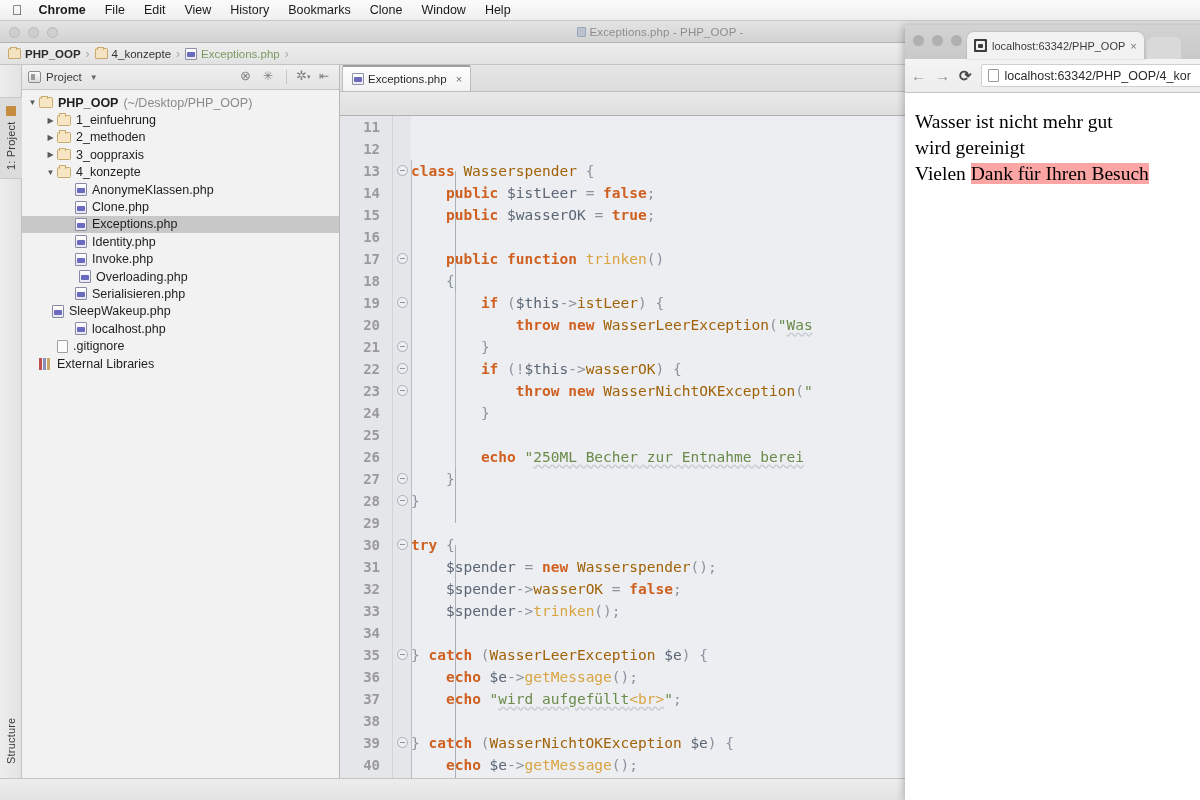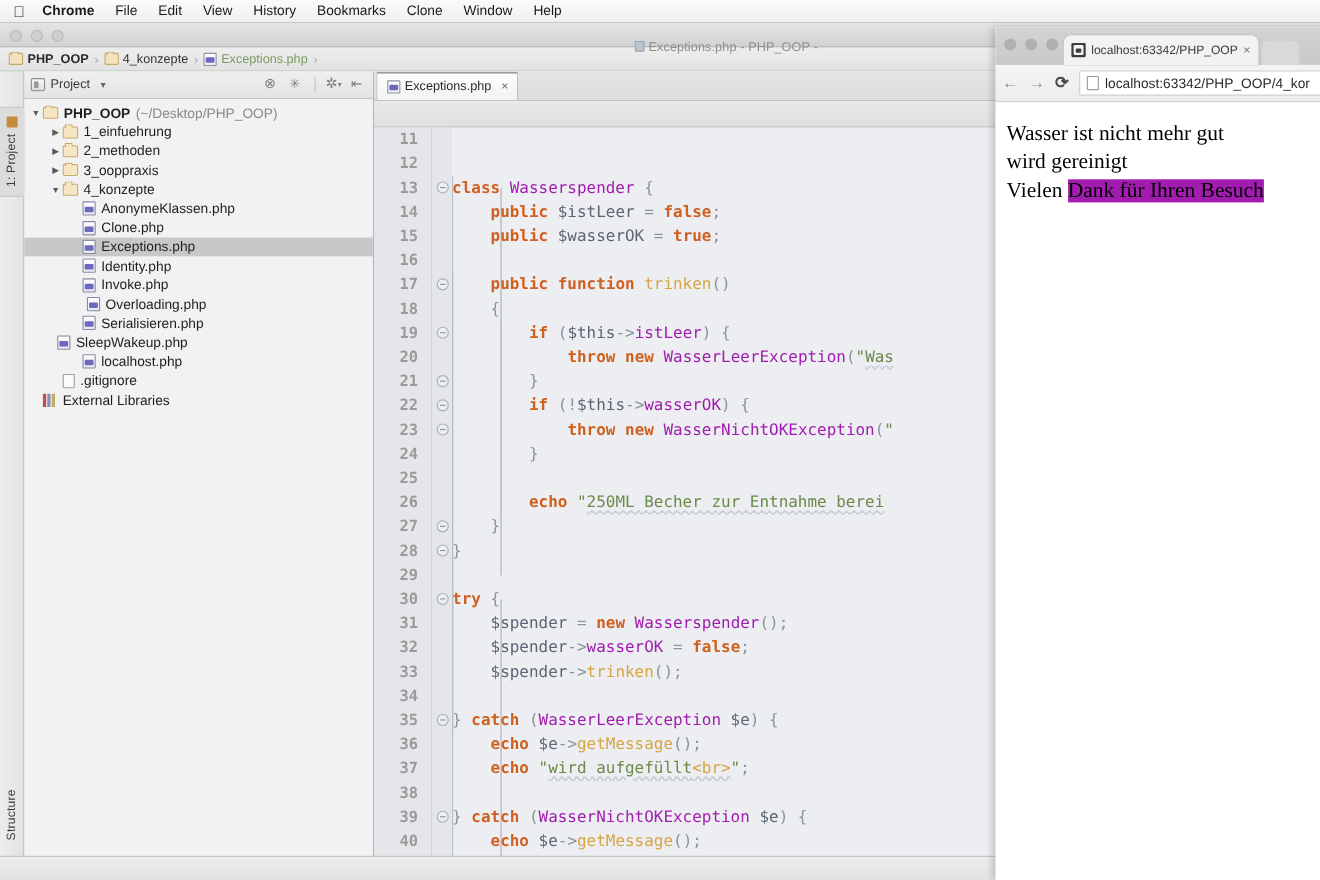--- a/index.html
+++ b/index.html
@@ -31,21 +31,21 @@
   }
   .ide-title {
     position: relative; height: 22px;
     background: linear-gradient(#e4e4e4, #d2d2d2);
     border-bottom: 1px solid #b5b5b5;
   }
   .traffic { position: absolute; left: 9px; top: 6px; display: flex; gap: 8px; }
   .traffic i { width: 11px; height: 11px; border-radius: 50%;
     background: #cfcfcf; border: 1px solid #b9b9b9; display: block; }
   .ide-title-text {
-    position: absolute; left: 0; right: 0; top: 16px; text-align: center;
+    position: absolute; left: 0; right: 0; top: 5px; text-align: center;
     font-size: 11.5px; color: #8d8d8d; letter-spacing: .1px;
     padding-left: 120px; white-space: nowrap; overflow: hidden;
   }
   .ide-title-text .tdoc {
     display: inline-block; width: 9px; height: 10px; vertical-align: -1px;
     margin-right: 4px; background: #b9c4cf; border: 1px solid #9aa7b4;
     border-radius: 1px;
   }
 
   
@@ -175,21 +175,21 @@
   .foldcol { position: absolute; left: 53px; top: 0; bottom: 0; width: 18px; background: #e4e6e9; }
   .codewrap { position: absolute; left: 0; right: 0; top: 0; bottom: 0; }
   .cline { height: 22px; position: relative; white-space: pre; }
   .ln { position: absolute; left: 0; width: 40px; text-align: right;
         color: #9a9a9a; font-size: 14px; font-weight: bold; }
   .ctext { position: absolute; left: 71px; right: 0; color: #6d7a8c; }
   .indentguide { position:absolute; width:1px; background:#b9bec6; left:0; top:0; }
 
   
   .kw   { color: #d06020; font-weight: bold; }    
-  .cls  { color: #a21caf; }                        
+  .cls  { color: #a16207; }                        
   .var  { color: #5b6675; }
   .str  { color: #6b8b4a; }
   .fn   { color: #d9a441; }
   .punc { color: #8b939e; }
   .lit  { color: #d06020; font-weight: bold; }
   .tag  { color: #d9a441; }
   .sq   { text-decoration: underline; text-decoration-style: wavy;
           text-decoration-color: #c8cdd4; text-underline-offset: 2px; }
   .sq2  { text-decoration-style: wavy;
           text-decoration-color: #b9c0c8; text-underline-offset: 2px; }
@@ -251,21 +251,21 @@
     font-size: 12.5px; color: #2b2b2b; overflow: hidden; white-space: nowrap;
   }
   .ch-omnibox .pgico { width: 11px; height: 13px; border:1px solid #9b9b9b; background:#fff;
     border-radius:1px; margin-right: 6px; flex: 0 0 11px; }
   .ch-page {
     position: absolute; left: 0; right: 0; top: 68px; bottom: 0;
     background: #ffffff; padding: 16px 0 0 10px;
     font-family: "Liberation Serif", serif; font-size: 19.5px; line-height: 26px;
     color: #000;
   }
-  .ch-page .sel { background: #a21caf; }
+  .ch-page .sel { background: #fca5a5; }
 </style>
 </head>
 <body>
 
 <div id="root">
 
   <div class="macbar">
     <span class="apple"></span>
     <span class="mi app">Chrome</span>
     <span class="mi">File</span>

